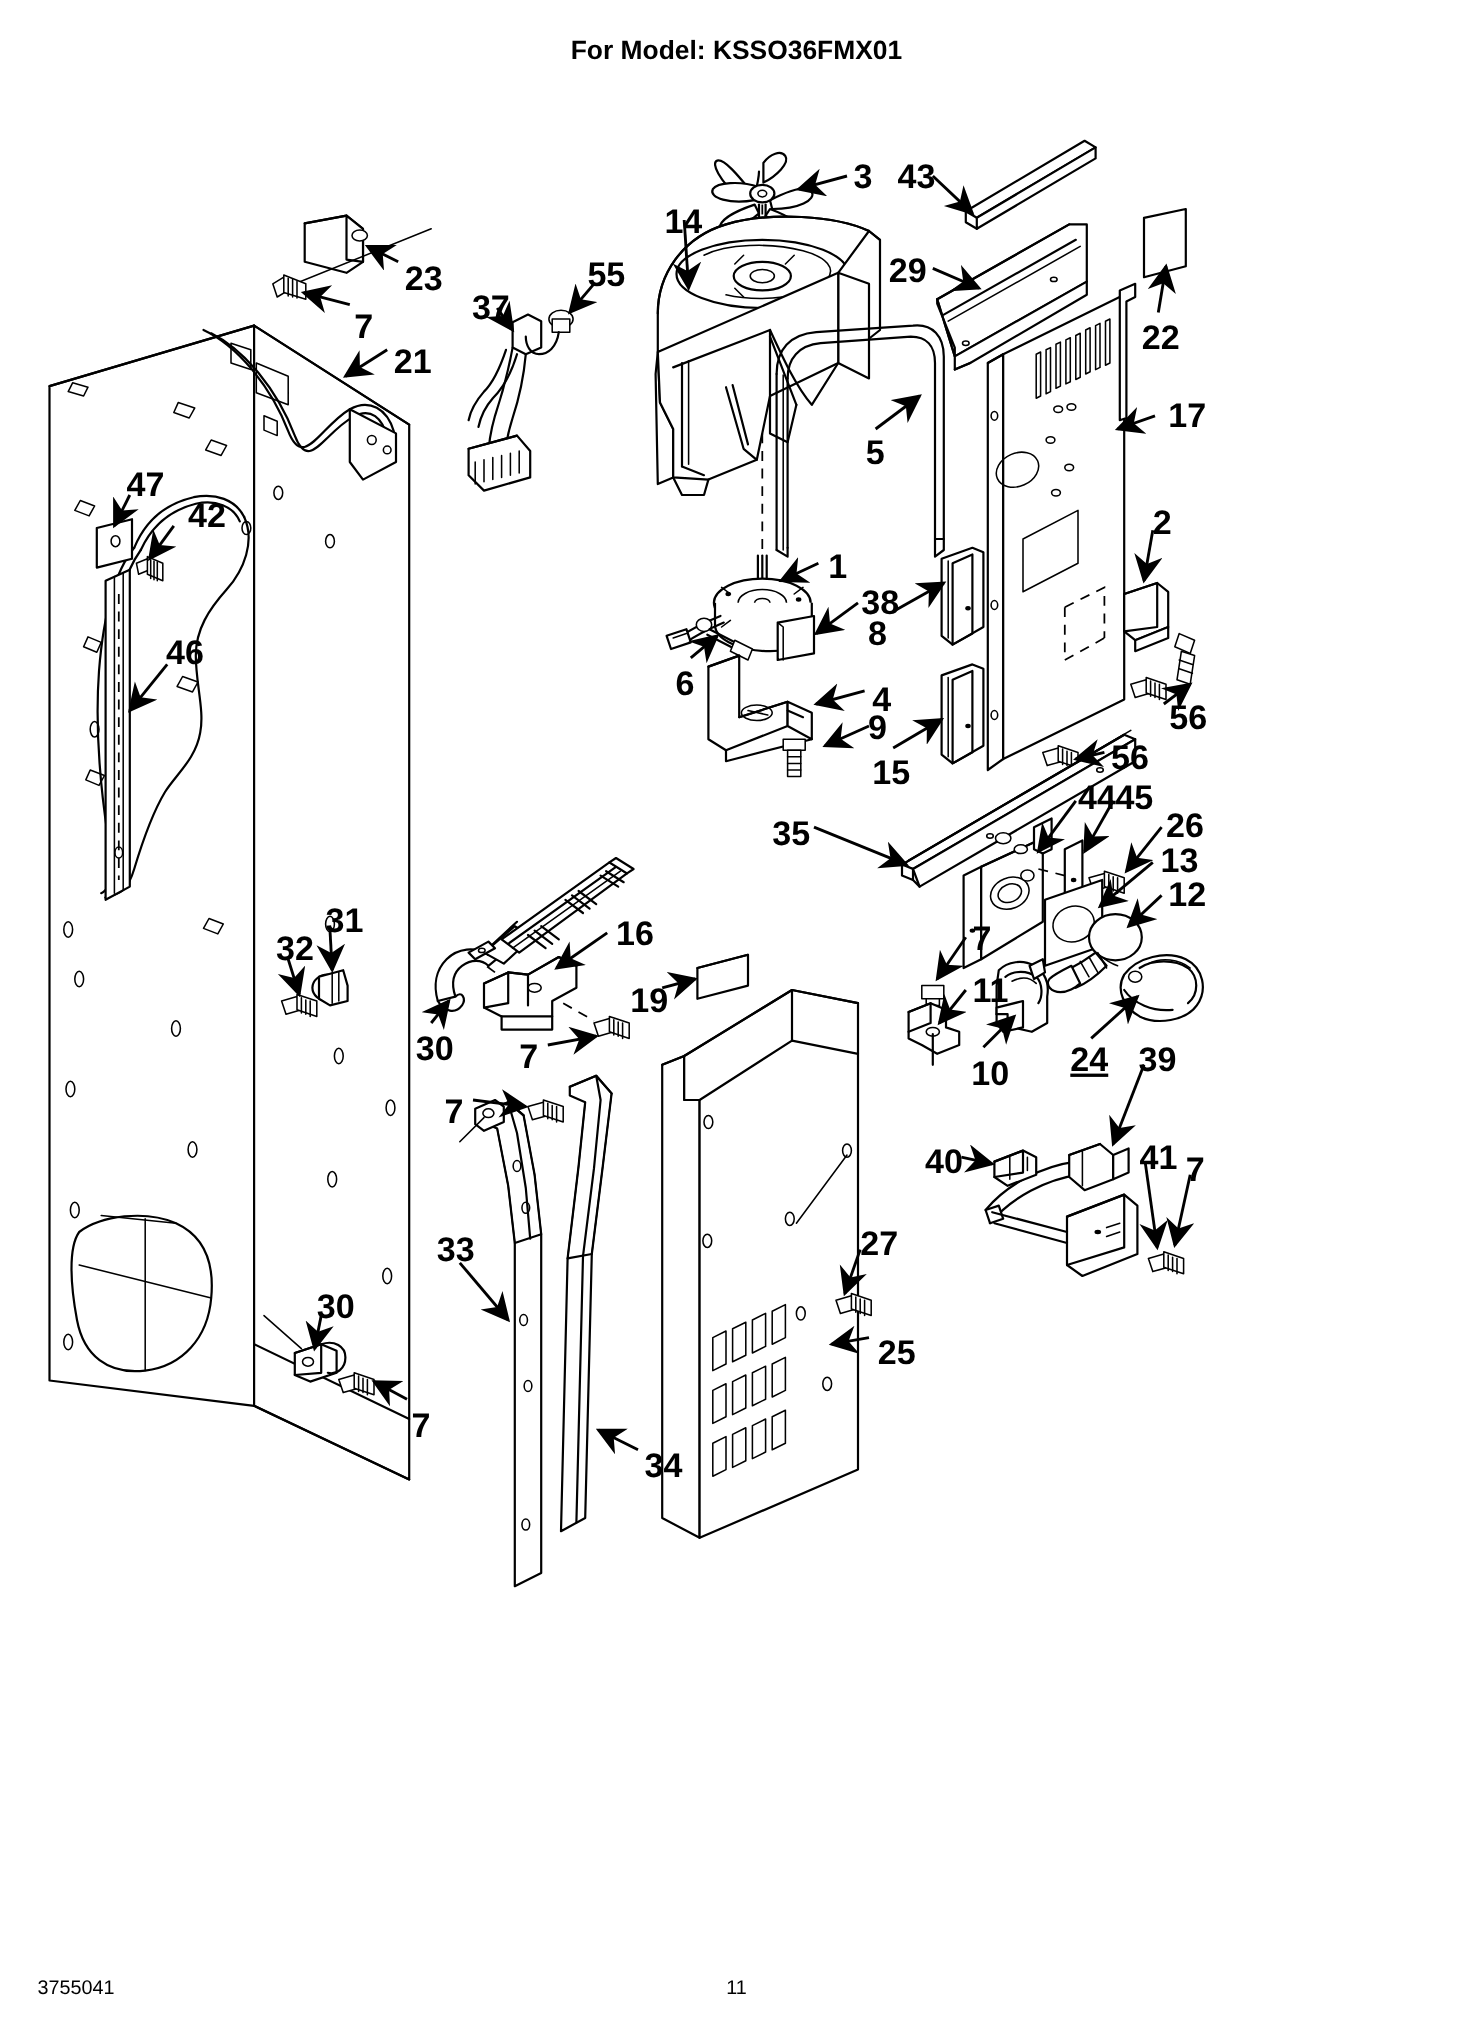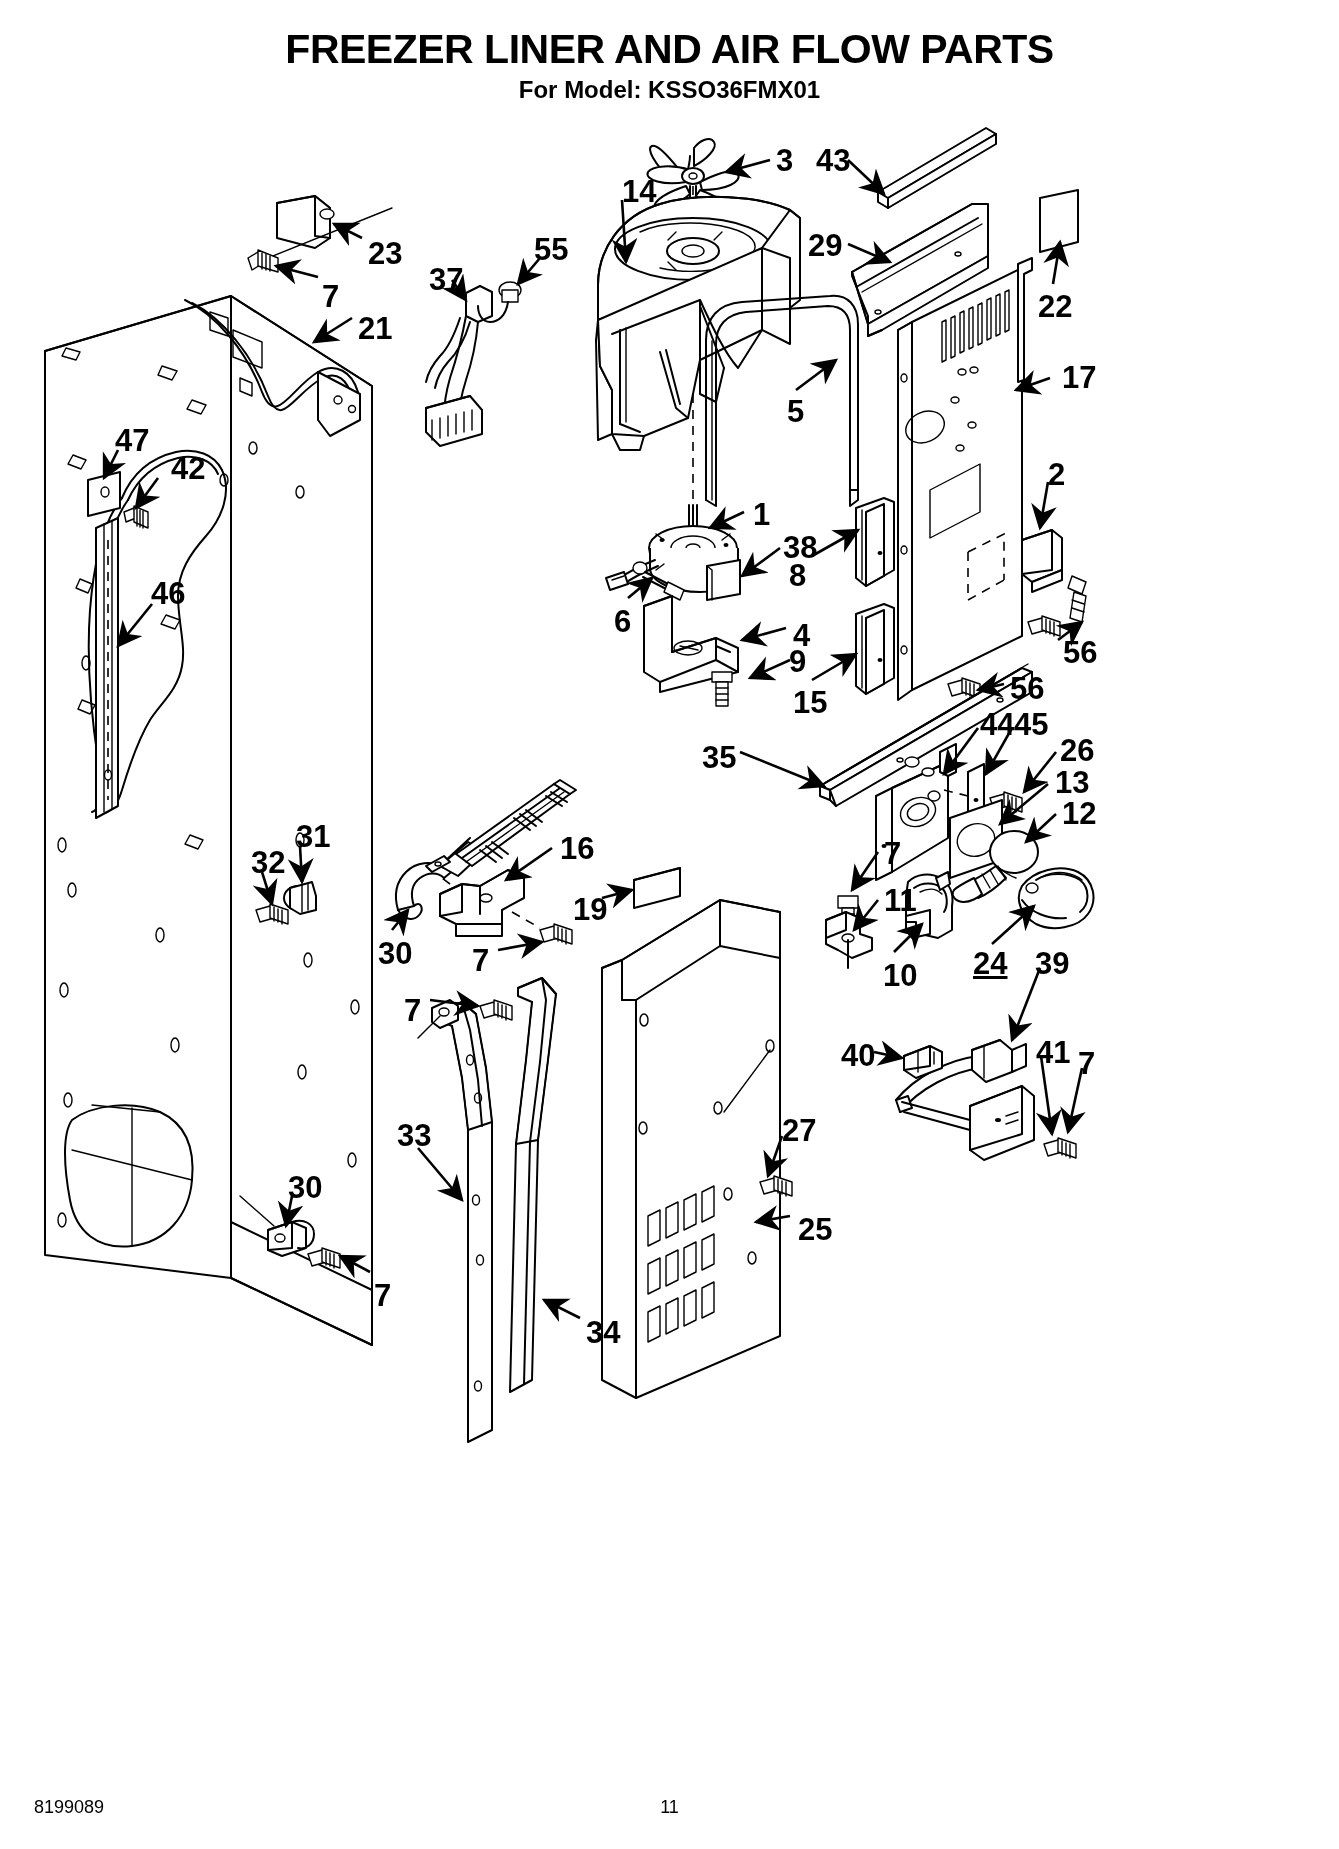--- a/index.html
+++ b/index.html
@@ -97,21 +97,20 @@
     color: #000;
     white-space: nowrap;
   }
 </style>
 </head>
 <body>
 
 <div id="page">
 
   <div id="header">
-    <div id="doc-title">FREEZER LINER AND AIR FLOW PARTS</div>
     <div id="doc-model">For Model: KSSO36FMX01</div>
   </div>
 
   <div id="drawing">
   <svg viewBox="0 0 1339 1849" xmlns="http://www.w3.org/2000/svg">
 
     <g>
 
       <path class="fillw" d="M45,351 L231,296 L231,1278 L45,1255 Z"></path>
       <path class="fillw" d="M231,296 L372,386 L372,1345 L231,1278 Z"></path>
@@ -769,21 +768,21 @@
 
   </svg>
   </div>
 
   <div id="callouts">
     <div class="callout" style="left:368px; top:238px;">23</div>
     <div class="callout" style="left:322px; top:281px;">7</div>
     <div class="callout" style="left:358px; top:313px;">21</div>
     <div class="callout" style="left:429px; top:264px;">37</div>
     <div class="callout" style="left:534px; top:234px;">55</div>
-    <div class="callout" style="left:604px; top:176px;margin-left:18px;">14</div>
+    <div class="callout" style="left:604px; top:186px;">14</div>
     <div class="callout" style="left:776px; top:145px;">3</div>
     <div class="callout" style="left:816px; top:145px;">43</div>
     <div class="callout" style="left:808px; top:230px;">29</div>
     <div class="callout" style="left:1038px; top:291px;">22</div>
     <div class="callout" style="left:1062px; top:362px;">17</div>
     <div class="callout" style="left:787px; top:396px;">5</div>
     <div class="callout" style="left:115px; top:425px;">47</div>
     <div class="callout" style="left:160px; top:453px;margin-left:11px;">42</div>
     <div class="callout" style="left:151px; top:578px;">46</div>
     <div class="callout" style="left:1048px; top:459px;">2</div>
@@ -819,17 +818,17 @@
     <div class="callout" style="left:404px; top:995px;">7</div>
     <div class="callout" style="left:397px; top:1120px;">33</div>
     <div class="callout" style="left:782px; top:1115px;">27</div>
     <div class="callout" style="left:798px; top:1214px;">25</div>
     <div class="callout" style="left:288px; top:1172px;">30</div>
     <div class="callout" style="left:374px; top:1280px;">7</div>
     <div class="callout" style="left:586px; top:1317px;">34</div>
   </div>
 
   <div id="footer">
-    <div id="footer-doc-number">8199089</div>
+    <div id="footer-doc-number">3755041</div>
     <div id="footer-page-number">11</div>
   </div>
 
 </div>
 
 </body></html>

